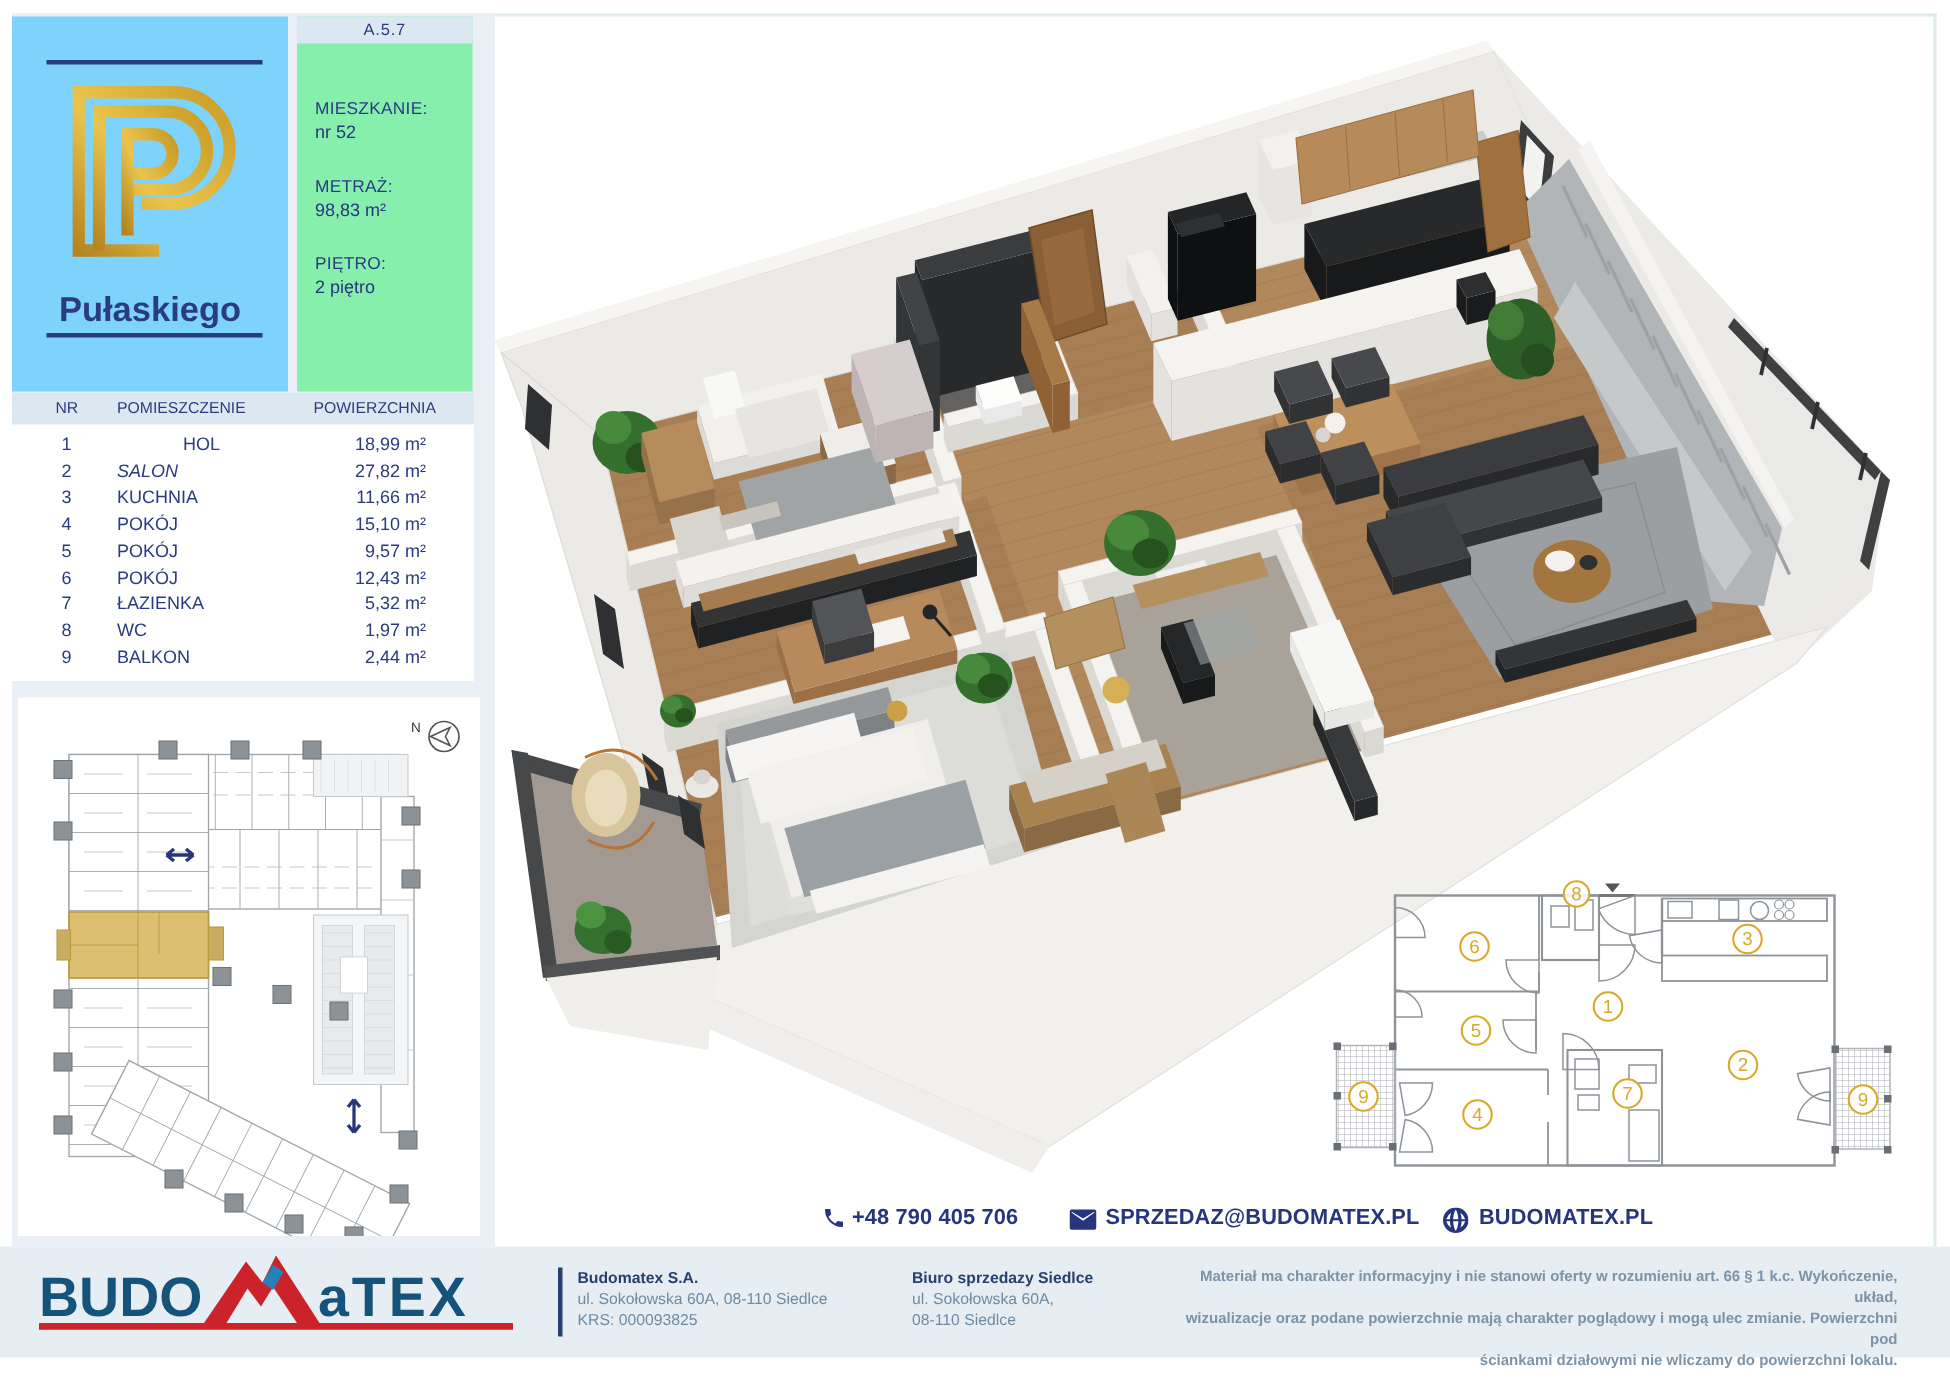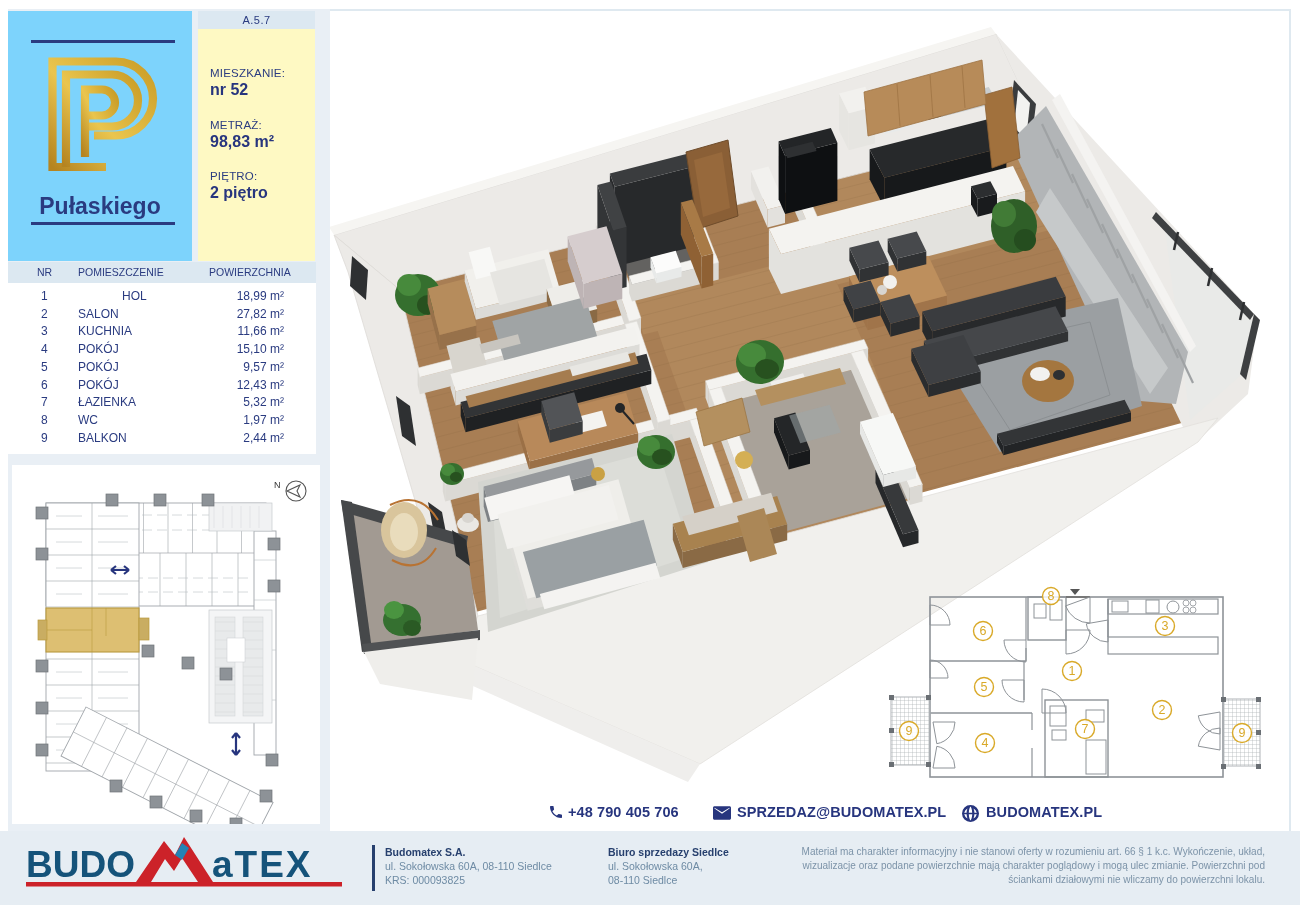--- a/index.html
+++ b/index.html
@@ -1,25 +1,25 @@
 <!DOCTYPE html>
 <html><head><meta charset="utf-8">
 <style>
 * { margin:0; padding:0; box-sizing:border-box; }
 body { width:1300px; height:919px; position:relative; background:#ffffff;
        font-family:"Liberation Sans", sans-serif; overflow:hidden; }
 #frame { position:absolute; left:8px; top:9px; width:1283px; height:822px;
           border-top:2px solid #dfe9f0; border-right:2px solid #dfe9f0; }
 #sidebar { position:absolute; left:8px; top:9px; width:322px; height:822px; background:#e9eff5; }
 #logobox { position:absolute; left:0px; top:2px; width:184px; height:250px; background:#7dd3fc; }
-#infobox { position:absolute; left:190px; top:2px; width:117px; height:250px; background:#fef9c3; }
+#infobox { position:absolute; left:190px; top:2px; width:117px; height:250px; background:#86efac; }
 #infoband { position:absolute; left:0; top:0; width:100%; height:18px; background:#dce8f1;
             font-size:11px; color:#2a3b80; text-align:center; line-height:18px; letter-spacing:0.5px;}
 .lbl { font-size:11.5px; color:#2a3b80; letter-spacing:0.2px; }
-.big { font-size:16px; font-weight:bold; color:#27357e; }
+.big { font-size:12px; font-weight:normal; color:#27357e; }
 #thead { position:absolute; left:0px; top:253px; width:308px; height:21px; background:#dce8f1;
          font-size:10.5px; color:#2a3b80; }
 #tbody { position:absolute; left:0px; top:274px; width:308px; height:171px; background:#ffffff;
          font-size:12px; color:#2a3b80; }
 .trow { position:absolute; width:100%; height:17.7px; }
 #siteplanbox { position:absolute; left:4px; top:456px; width:308px; height:359px; background:#ffffff; }
 #footerband { position:absolute; left:0; top:831px; width:1300px; height:74px; background:#e6edf3; }
 .ct { position:absolute; top:804px; font-size:14.5px; font-weight:bold; color:#27357e; letter-spacing:0.1px; }
 .fcol { position:absolute; top:845px; font-size:10.5px; color:#6e8ba4; line-height:14px; }
 .fcol b { color:#27406e; }
@@ -549,21 +549,21 @@
   </div>
 
   <div id="tbody">
       <div class="trow" style="top:6.0px;">
         <span style="position:absolute;left:33px;">1</span>
         <span style="position:absolute;left:70px;margin-left:44px;">HOL</span>
         <span style="position:absolute;right:32px;">18,99 m²</span>
       </div>
 <div class="trow" style="top:23.7px;">
         <span style="position:absolute;left:33px;">2</span>
-        <span style="position:absolute;left:70px;">SALON</span>
+        <span style="position:absolute;left:70px;font-style:italic;">SALON</span>
         <span style="position:absolute;right:32px;">27,82 m²</span>
       </div>
 <div class="trow" style="top:41.4px;">
         <span style="position:absolute;left:33px;">3</span>
         <span style="position:absolute;left:70px;">KUCHNIA</span>
         <span style="position:absolute;right:32px;">11,66 m²</span>
       </div>
 <div class="trow" style="top:59.1px;">
         <span style="position:absolute;left:33px;">4</span>
         <span style="position:absolute;left:70px;">POKÓJ</span>
@@ -825,13 +825,13 @@
   <rect x="0" y="46" width="316" height="4.5" fill="#cc2229"></rect>
   <path d="M149,19 l7,-12 l7,5 l-7,12 z" fill="#2582b4"></path>
 </svg>
 
 <div style="position:absolute;left:372px;top:845px;width:3px;height:46px;background:#27406e;"></div>
 
 <div class="fcol" style="left:385px;"><b>Budomatex S.A.</b><br>ul. Sokołowska 60A, 08-110 Siedlce<br>KRS: 000093825</div>
 
 <div class="fcol" style="left:608px;"><b>Biuro sprzedazy Siedlce</b><br>ul. Sokołowska 60A,<br>08-110 Siedlce</div>
 
-<div class="fcol" style="left:790px;width:475px;text-align:right;color:#7c93a8;font-size:10px;">Materiał ma charakter informacyjny i nie stanowi oferty w rozumieniu art. 66 § 1 k.c. Wykończenie, układ,<br>wizualizacje oraz podane powierzchnie mają charakter poglądowy i mogą ulec zmianie. Powierzchni pod<br>ściankami działowymi nie wliczamy do powierzchni lokalu.</div>
+<div class="fcol" style="left:790px;width:475px;text-align:right;color:#7c93a8;font-size:10px;font-weight:bold;">Materiał ma charakter informacyjny i nie stanowi oferty w rozumieniu art. 66 § 1 k.c. Wykończenie, układ,<br>wizualizacje oraz podane powierzchnie mają charakter poglądowy i mogą ulec zmianie. Powierzchni pod<br>ściankami działowymi nie wliczamy do powierzchni lokalu.</div>
 
 </body></html>

